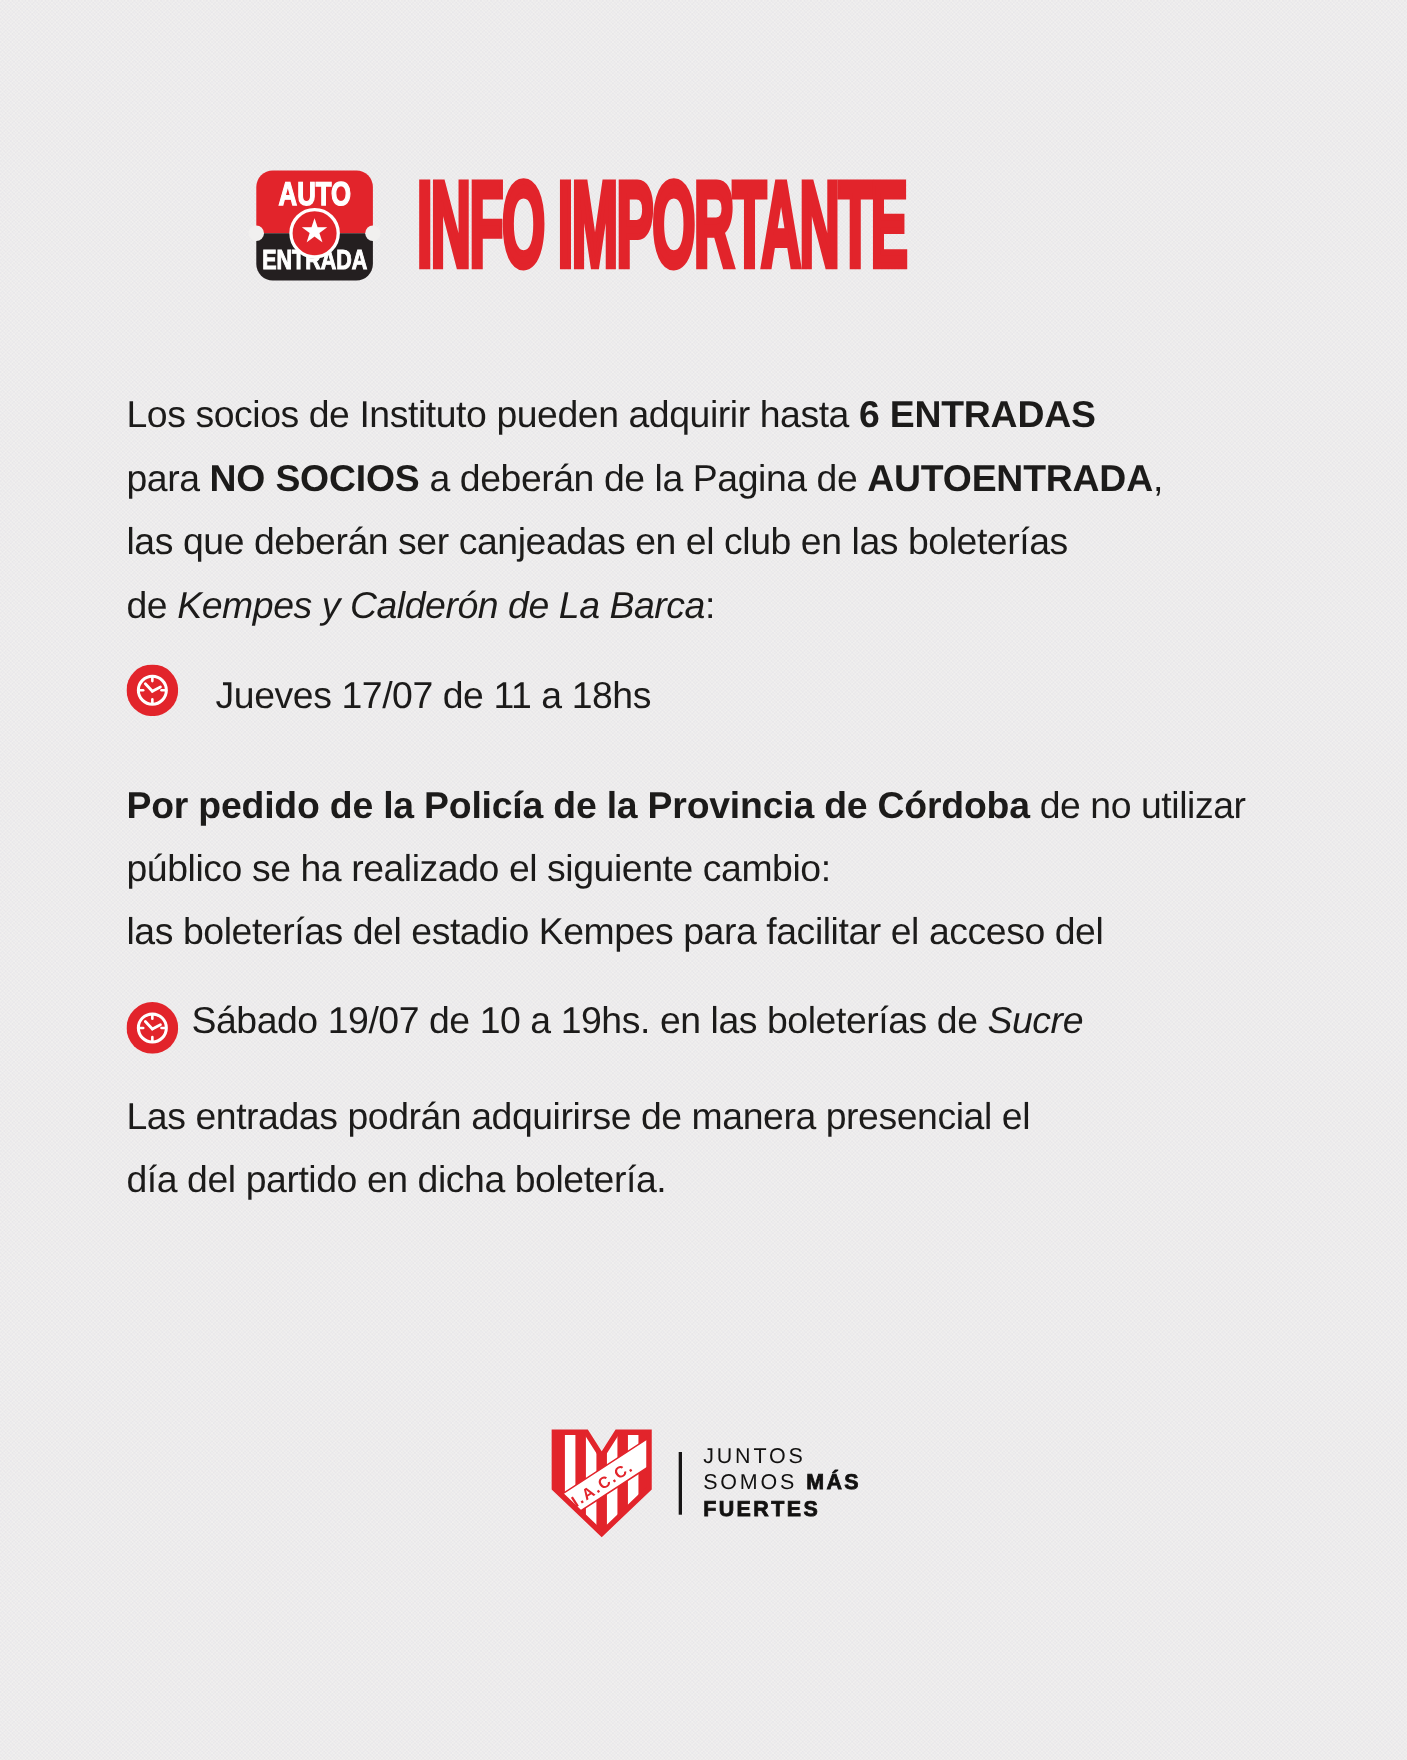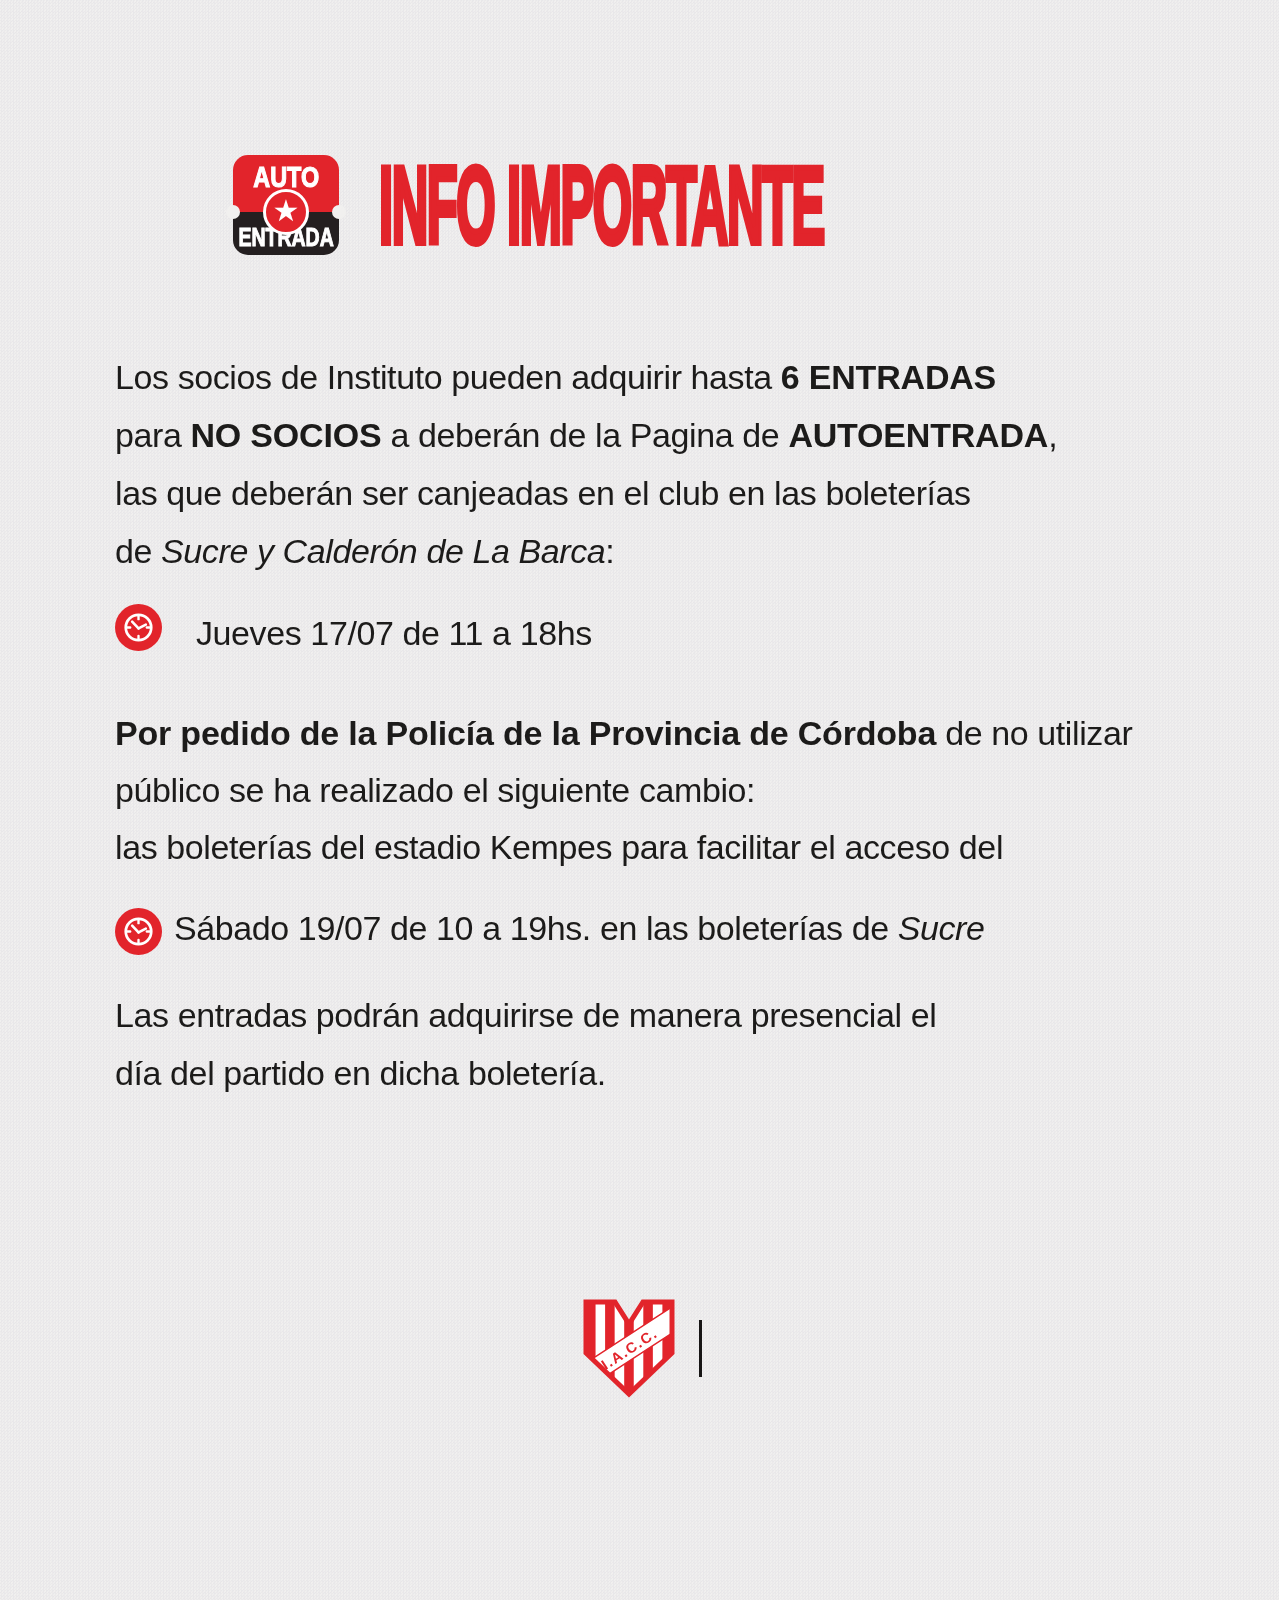--- a/index.html
+++ b/index.html
@@ -87,21 +87,21 @@
   .text-line { white-space: nowrap; }
   .run-b { font-weight: 700; letter-spacing: -0.2px; }
   .run-i { font-style: italic; }
 
   .bullet-list { margin-top: 24px; }
   .bullet-row { display: flex; align-items: flex-start; gap: 34px; height: 59px; }
   .clock-icon { width: 47px; height: 47px; flex: none; display: block; }
 
   .para-police { margin-top: 42px; line-height: 57px; }
 
-  .bullet-saturday { display: flex; align-items: center; gap: 12px; margin-top: 22px; }
+  .bullet-saturday { display: flex; align-items: flex-end; gap: 12px; margin-top: 22px; }
   .bullet-saturday .clock-icon { margin-top: 7px; }
   .bullet-saturday .text-line { line-height: 60px; }
 
   .para-closing { margin-top: 28px; }
 
   
   .footer {
     position: absolute; top: 1296px; left: 0; right: 0;
     display: flex; justify-content: center; align-items: center; gap: 19px;
   }
@@ -136,21 +136,21 @@
     </div>
     <h1 class="poster-title">INFO IMPORTANTE</h1>
   </div>
 
   <div class="content">
 
     <div class="para-intro">
         <div class="text-line"><span class="run-n">Los socios de Instituto pueden adquirir hasta </span><span class="run-b">6 ENTRADAS</span></div>
         <div class="text-line"><span class="run-n">para </span><span class="run-b">NO SOCIOS</span><span class="run-n"> a deberán de la Pagina de </span><span class="run-b">AUTOENTRADA</span><span class="run-n">,</span></div>
         <div class="text-line"><span class="run-n">las que deberán ser canjeadas en el club en las boleterías</span></div>
-        <div class="text-line"><span class="run-n">de </span><span class="run-i">Sucre y Calderón de La Barca</span><span class="run-n">:</span></div>
+        <div class="text-line"><span class="run-n">de </span><span class="run-i">Kempes y Calderón de La Barca</span><span class="run-n">:</span></div>
       </div>
 
     <div class="bullet-list">
       <div class="bullet-row">
         <svg class="clock-icon" viewBox="0 0 48 48">
           <circle cx="24" cy="24" r="24" fill="#e2242b"></circle>
           <circle cx="24" cy="24" r="13" fill="none" stroke="#ffffff" stroke-width="2.8"></circle>
           <line x1="24" y1="11.5" x2="24" y2="15.5" stroke="#ffffff" stroke-width="2.4" stroke-linecap="round"></line>
           <line x1="24" y1="32.5" x2="24" y2="36.5" stroke="#ffffff" stroke-width="2.4" stroke-linecap="round"></line>
           <line x1="11.5" y1="24" x2="15.5" y2="24" stroke="#ffffff" stroke-width="2.4" stroke-linecap="round"></line>
@@ -206,15 +206,20 @@
         <rect x="64.3" y="0" width="9.55" height="104" fill="#e2242b"></rect>
         <rect x="83.4" y="0" width="9.55" height="104" fill="#e2242b"></rect>
         <g transform="rotate(-33 50 52)">
           <rect x="-18" y="41" width="136" height="22" fill="#ffffff" stroke="#e2242b" stroke-width="1.4"></rect>
           <text x="50" y="58" text-anchor="middle" fill="#e2242b" font-family="Liberation Sans, sans-serif" font-size="14.5" font-weight="bold" letter-spacing="1.5">I.A.C.C.</text>
         </g>
       </g>
       <path d="M7,6 L36,6 L50,28 L64,6 L93,6 L93,57 L50,98 L7,57 Z" fill="none" stroke="#e2242b" stroke-width="5" stroke-linejoin="miter"></path>
     </svg>
     <div class="footer-divider"></div>
+    <div class="slogan">
+        <div class="text-line"><span class="run-n">JUNTOS</span></div>
+        <div class="text-line"><span class="run-n">SOMOS </span><span class="run-b">MÁS</span></div>
+        <div class="text-line"><span class="run-b">FUERTES</span></div>
+      </div>
   </div>
 
 </div>
 
 </body></html>

